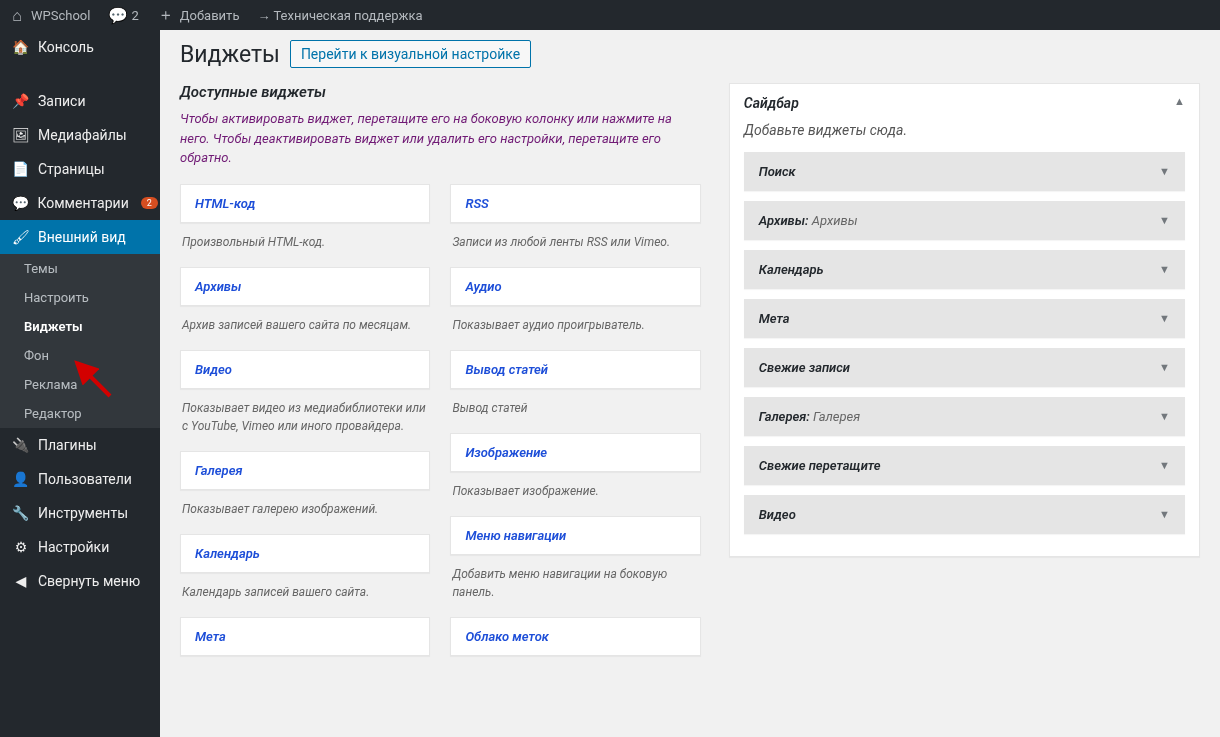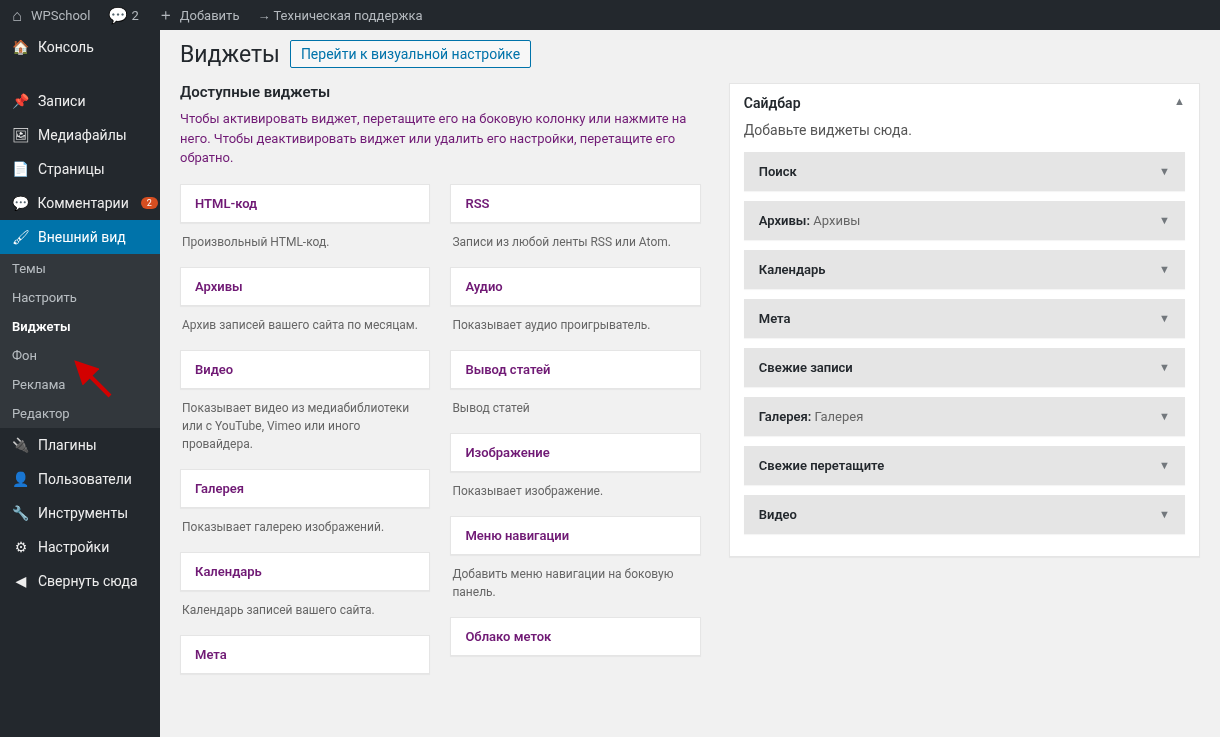--- a/index.html
+++ b/index.html
@@ -8,40 +8,40 @@
 .toolbar { background: #23282d; color: #b4b9be; height: 30px; display: flex; align-items: center; padding: 0 8px; font-size: 13px; }
 .toolbar-item { display: flex; align-items: center; gap: 5px; margin-right: 18px; color: #b4b9be; cursor: pointer; }
 .toolbar-item .dashicon { font-size: 16px; }
 
 .wrap { display: flex; min-height: calc(100vh - 30px); }
 .sidebar { width: 160px; background: #23282d; color: #eee; }
 .menu-item { display: flex; align-items: center; gap: 8px; padding: 9px 12px; font-size: 14px; color: #eee; cursor: pointer; }
 .menu-item.current { background: #0073aa; color: #fff; font-weight: 400; position: relative; }
 .menu-item.current::after { content: ""; position: absolute; right: -8px; top: 50%; transform: translateY(-50%); width: 0; height: 0; border-top: 8px solid transparent; border-bottom: 8px solid transparent; border-right: 8px solid #f1f1f1; }
 .submenu { background: #32373c; }
-.submenu-item { padding: 7px 12px; font-size: 13px; color: rgba(240,245,250,.7); cursor: pointer; }
+.submenu-item { padding: 7px 24px; font-size: 13px; color: rgba(240,245,250,.7); cursor: pointer; }
 .submenu-item.current { color: #fff; font-weight: 600; }
 .badge { background: #d54e21; color: #fff; font-size: 9px; border-radius: 10px; padding: 1px 6px; margin-left: 4px; display: inline-block; }
 
 .content { flex: 1; padding: 10px 20px 40px 20px; }
 .page-header { display: flex; align-items: center; gap: 10px; margin-bottom: 15px; }
 .page-title { font-size: 23px; font-weight: 400; color: #23282d; }
 .page-action { font-size: 14px; padding: 5px 10px; border: 1px solid #0073aa; color: #0073aa; background: #f7f7f7; border-radius: 2px; cursor: pointer; }
 
-.columns { display: flex; gap: 28px; }
+.columns { display: flex; gap: 28px; font-style: italic; }
 .col-left { flex: 1.05; }
 .col-right { flex: 0.95; }
 
 .section-title { font-size: 15px; font-weight: 600; color: #23282d; margin-bottom: 8px; }
 .section-desc { font-size: 13px; color: #701a75; line-height: 1.5; margin-bottom: 16px; }
 
 .widget-grid { display: grid; grid-template-columns: 1fr 1fr; gap: 0 20px; }
 .widget-col { display: flex; flex-direction: column; }
 .widget-box { background: #fff; border: 1px solid #e5e5e5; box-shadow: 0 1px 1px rgba(0,0,0,.04); }
-.widget-box-head { padding: 11px 14px; font-size: 13px; font-weight: 600; color: #701a75; cursor: move; }
+.widget-box-head { padding: 11px 14px; font-size: 13px; font-weight: 600; color: #1d4ed8; cursor: move; }
 .widget-desc { font-size: 12px; color: #666; padding: 10px 2px 16px 2px; line-height: 1.5; min-height: 40px; }
 
 .sidebar-area { background: #fff; border: 1px solid #e5e5e5; box-shadow: 0 1px 1px rgba(0,0,0,.04); margin-bottom: 20px; }
 .sidebar-area-head { display: flex; justify-content: space-between; align-items: flex-start; padding: 11px 14px; font-size: 14px; font-weight: 600; color: #23282d; cursor: pointer; }
 .sidebar-area-desc { padding: 0 14px 14px; font-size: 14px; color: #555; }
 .sidebar-widgets { padding: 0 14px 12px; }
 .sb-widget { background: #e5e5e5; border: 1px solid #e5e5e5; box-shadow: 0 1px 1px rgba(0,0,0,.04); margin-bottom: 10px; }
 .sb-widget-head { display: flex; justify-content: space-between; align-items: center; padding: 11px 14px; font-size: 13px; font-weight: 600; color: #23282d; cursor: pointer; }
 .sb-widget-head .subtitle { font-weight: 400; color: #666; }
 .toggle-arrow { color: #72777c; font-size: 11px; }
@@ -119,21 +119,21 @@
       <div class="menu-item">
         <span class="dashicon">🔧</span>
         <span>Инструменты</span>
       </div>
       <div class="menu-item">
         <span class="dashicon">⚙</span>
         <span>Настройки</span>
       </div>
       <div class="menu-item">
         <span class="dashicon">◀</span>
-        <span>Свернуть сюда</span>
+        <span>Свернуть меню</span>
       </div>
     </div>
 
   <div class="content">
     <div class="page-header">
       <h1 class="page-title">Виджеты</h1>
       <button class="page-action">Перейти к визуальной настройке</button>
     </div>
 
     <div class="columns">
@@ -164,21 +164,21 @@
               <div class="widget-desc">Календарь записей вашего сайта.</div>
               <div class="widget-box">
                 <div class="widget-box-head">Мета</div>
               </div>
               <div class="widget-desc"></div>
             </div>
             <div class="widget-col">
               <div class="widget-box">
                 <div class="widget-box-head">RSS</div>
               </div>
-              <div class="widget-desc">Записи из любой ленты RSS или Atom.</div>
+              <div class="widget-desc">Записи из любой ленты RSS или Vimeo.</div>
               <div class="widget-box">
                 <div class="widget-box-head">Аудио</div>
               </div>
               <div class="widget-desc">Показывает аудио проигрыватель.</div>
               <div class="widget-box">
                 <div class="widget-box-head">Вывод статей</div>
               </div>
               <div class="widget-desc">Вывод статей</div>
               <div class="widget-box">
                 <div class="widget-box-head">Изображение</div>

